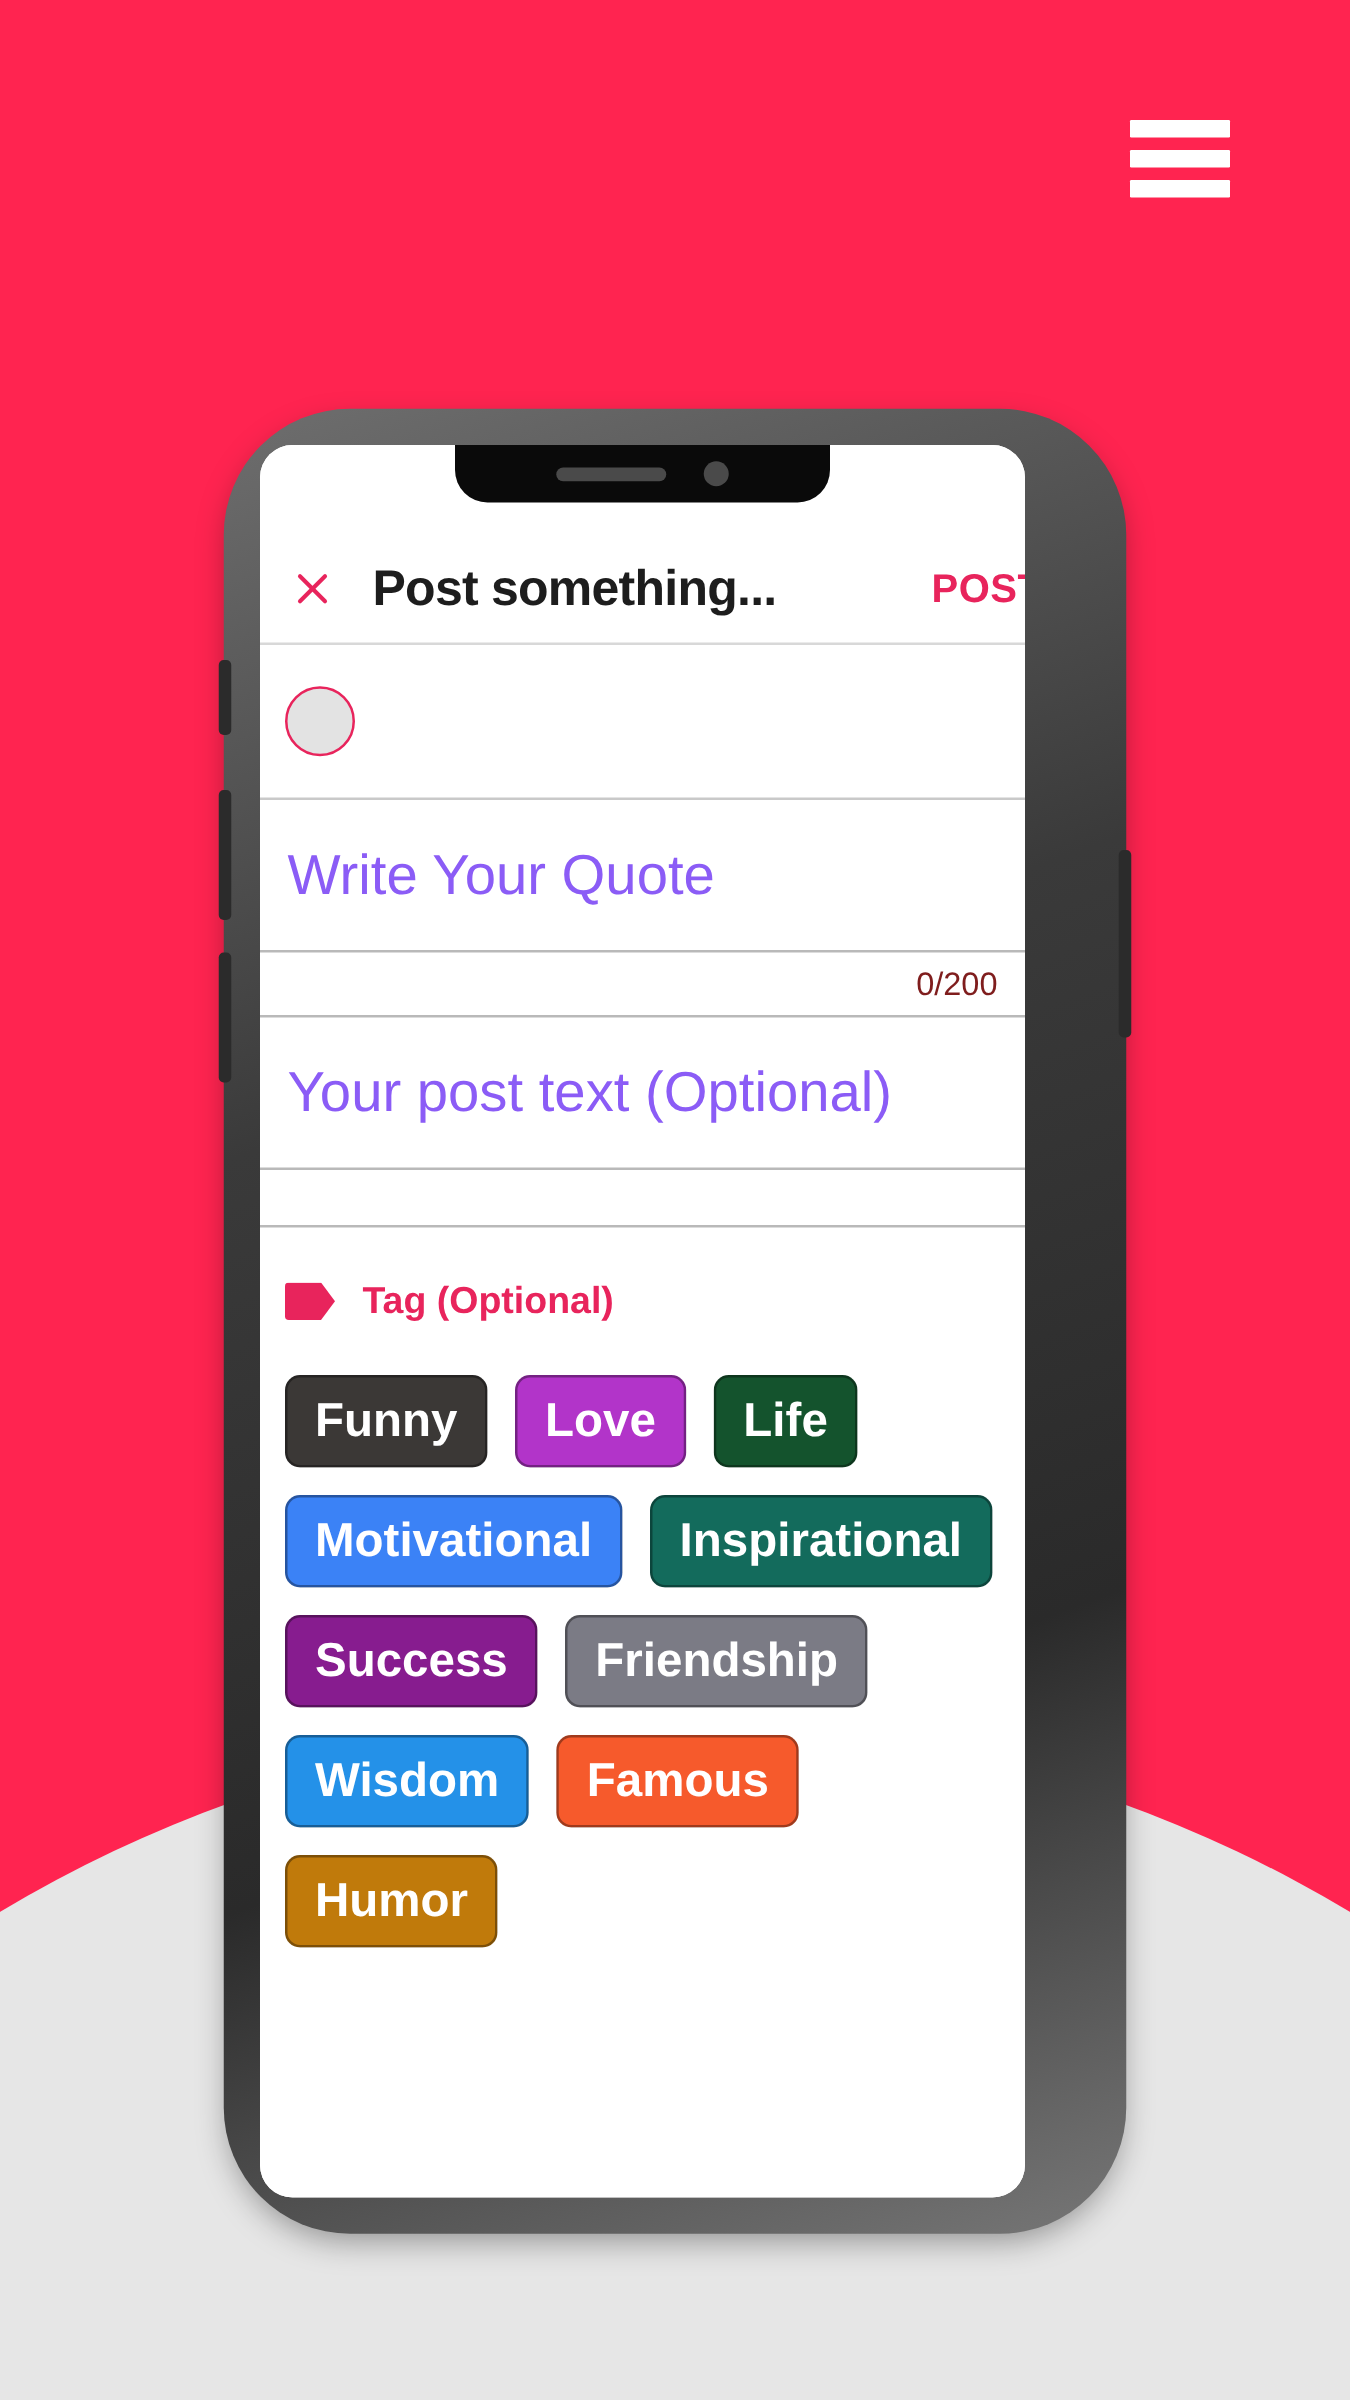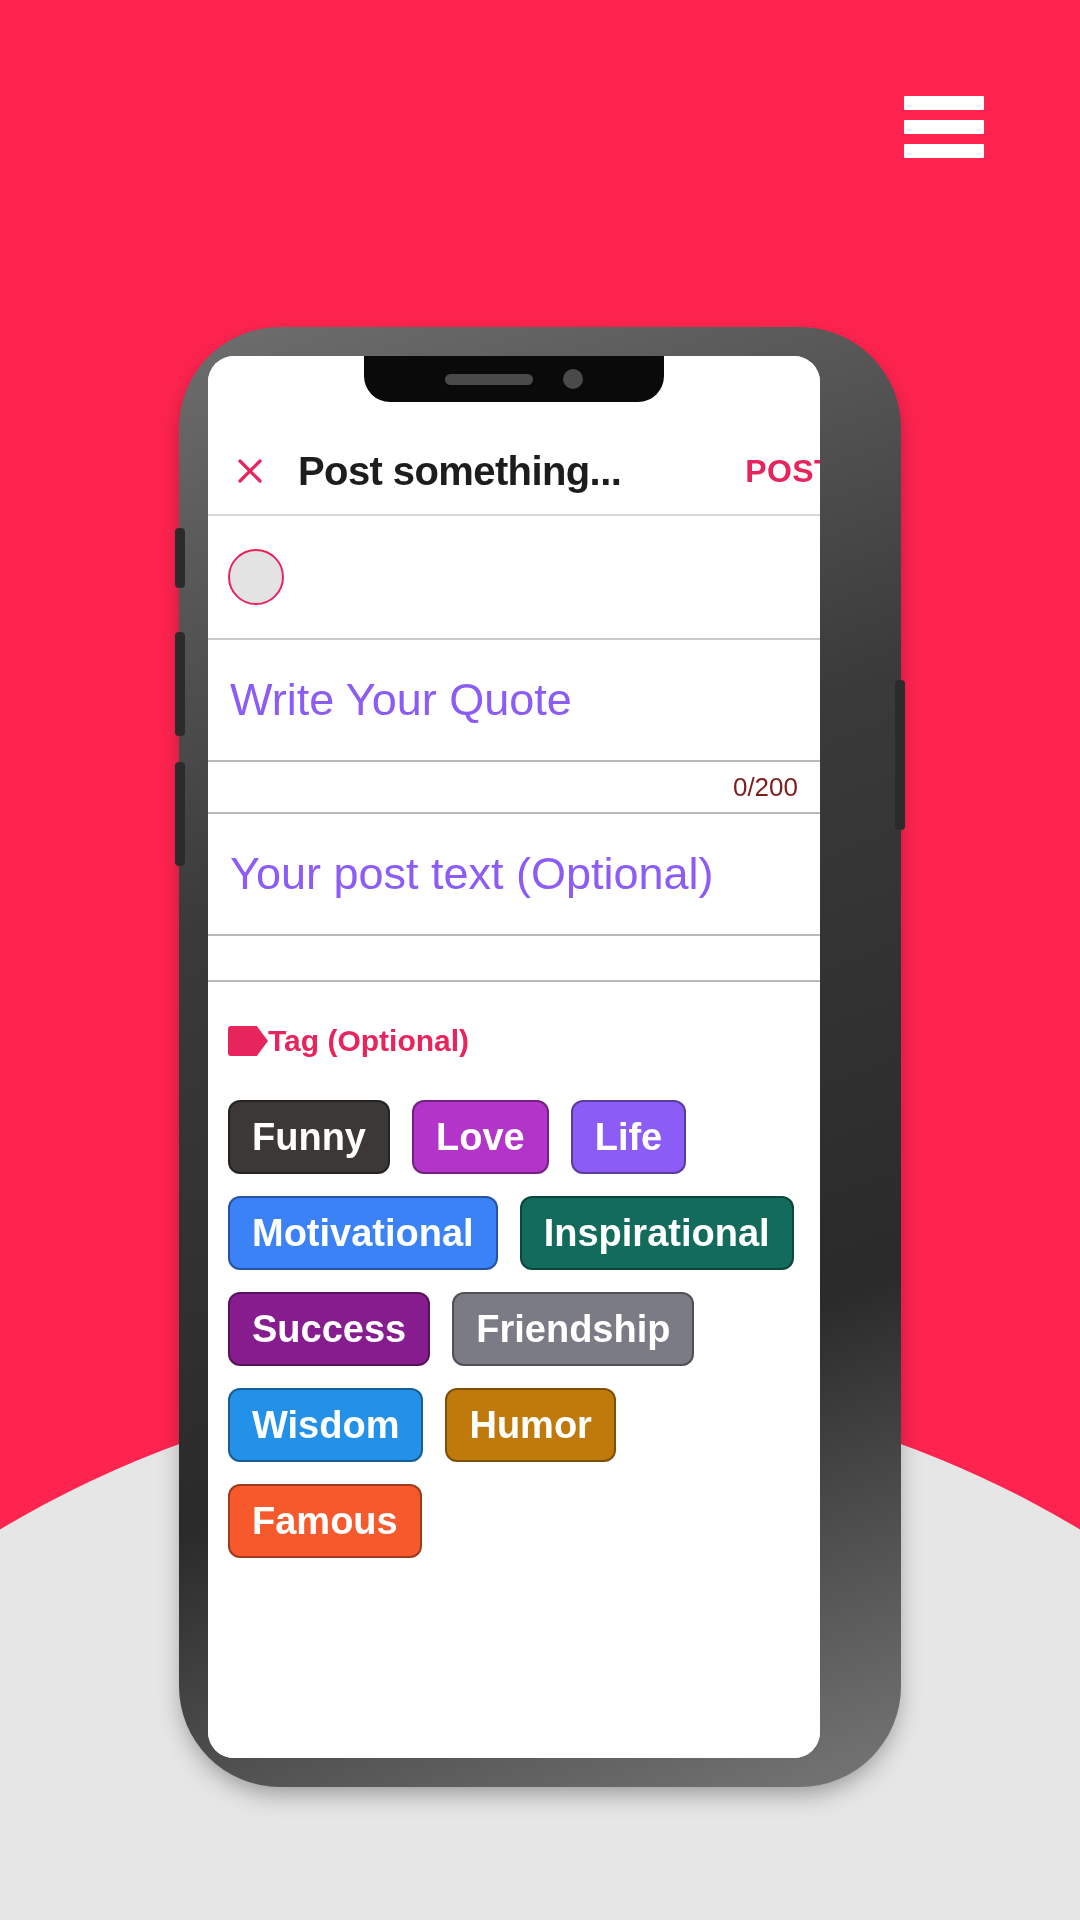--- a/index.html
+++ b/index.html
@@ -171,20 +171,21 @@
   }
   #char-counter{ font-size:26px; color:#7f1d1d; }
   #spacer-row{
     height:46px;
     border-bottom:2px solid #b9b9b9;
   }
 
   
   #tag-header{
     display:flex; align-items:center;
+    gap:22px;
     padding:42px 0 0 20px;
   }
   #tag-flag-icon{
     width:40px; height:30px;
     background:#E8245C;
     clip-path:polygon(0 0, 72% 0, 100% 50%, 72% 100%, 0 100%);
     border-top-left-radius:3px; border-bottom-left-radius:3px;
   }
   #tag-label{
     font-size:30px; font-weight:bold; color:#E8245C;
@@ -262,26 +263,26 @@
         <div id="spacer-row"></div>
 
         <div id="tag-header">
           <span id="tag-flag-icon"></span>
           <span id="tag-label">Tag (Optional)</span>
         </div>
 
         <div id="tag-chips">
             <div class="tag-chip" style="background: rgb(59, 56, 54);">Funny</div>
             <div class="tag-chip" style="background: rgb(178, 52, 201);">Love</div>
-            <div class="tag-chip" style="background: #8b5cf6; padding-left: 22px;">Life</div>
+            <div class="tag-chip" style="background: #14532d; padding-left: 22px;">Life</div>
             <div class="tag-chip" style="background: #3b82f6;">Motivational</div>
             <div class="tag-chip" style="background: rgb(19, 107, 92);">Inspirational</div>
             <div class="tag-chip" style="background: rgb(135, 28, 143);">Success</div>
             <div class="tag-chip" style="background: rgb(123, 123, 133);">Friendship</div>
             <div class="tag-chip" style="background: rgb(36, 145, 232);">Wisdom</div>
+            <div class="tag-chip" style="background: rgb(246, 90, 44);">Famous</div>
             <div class="tag-chip" style="background: rgb(192, 122, 11);">Humor</div>
-            <div class="tag-chip" style="background: rgb(246, 90, 44);">Famous</div>
           </div>
 
       </div>
     </div>
   </div>
 </div>
 
 </body></html>

